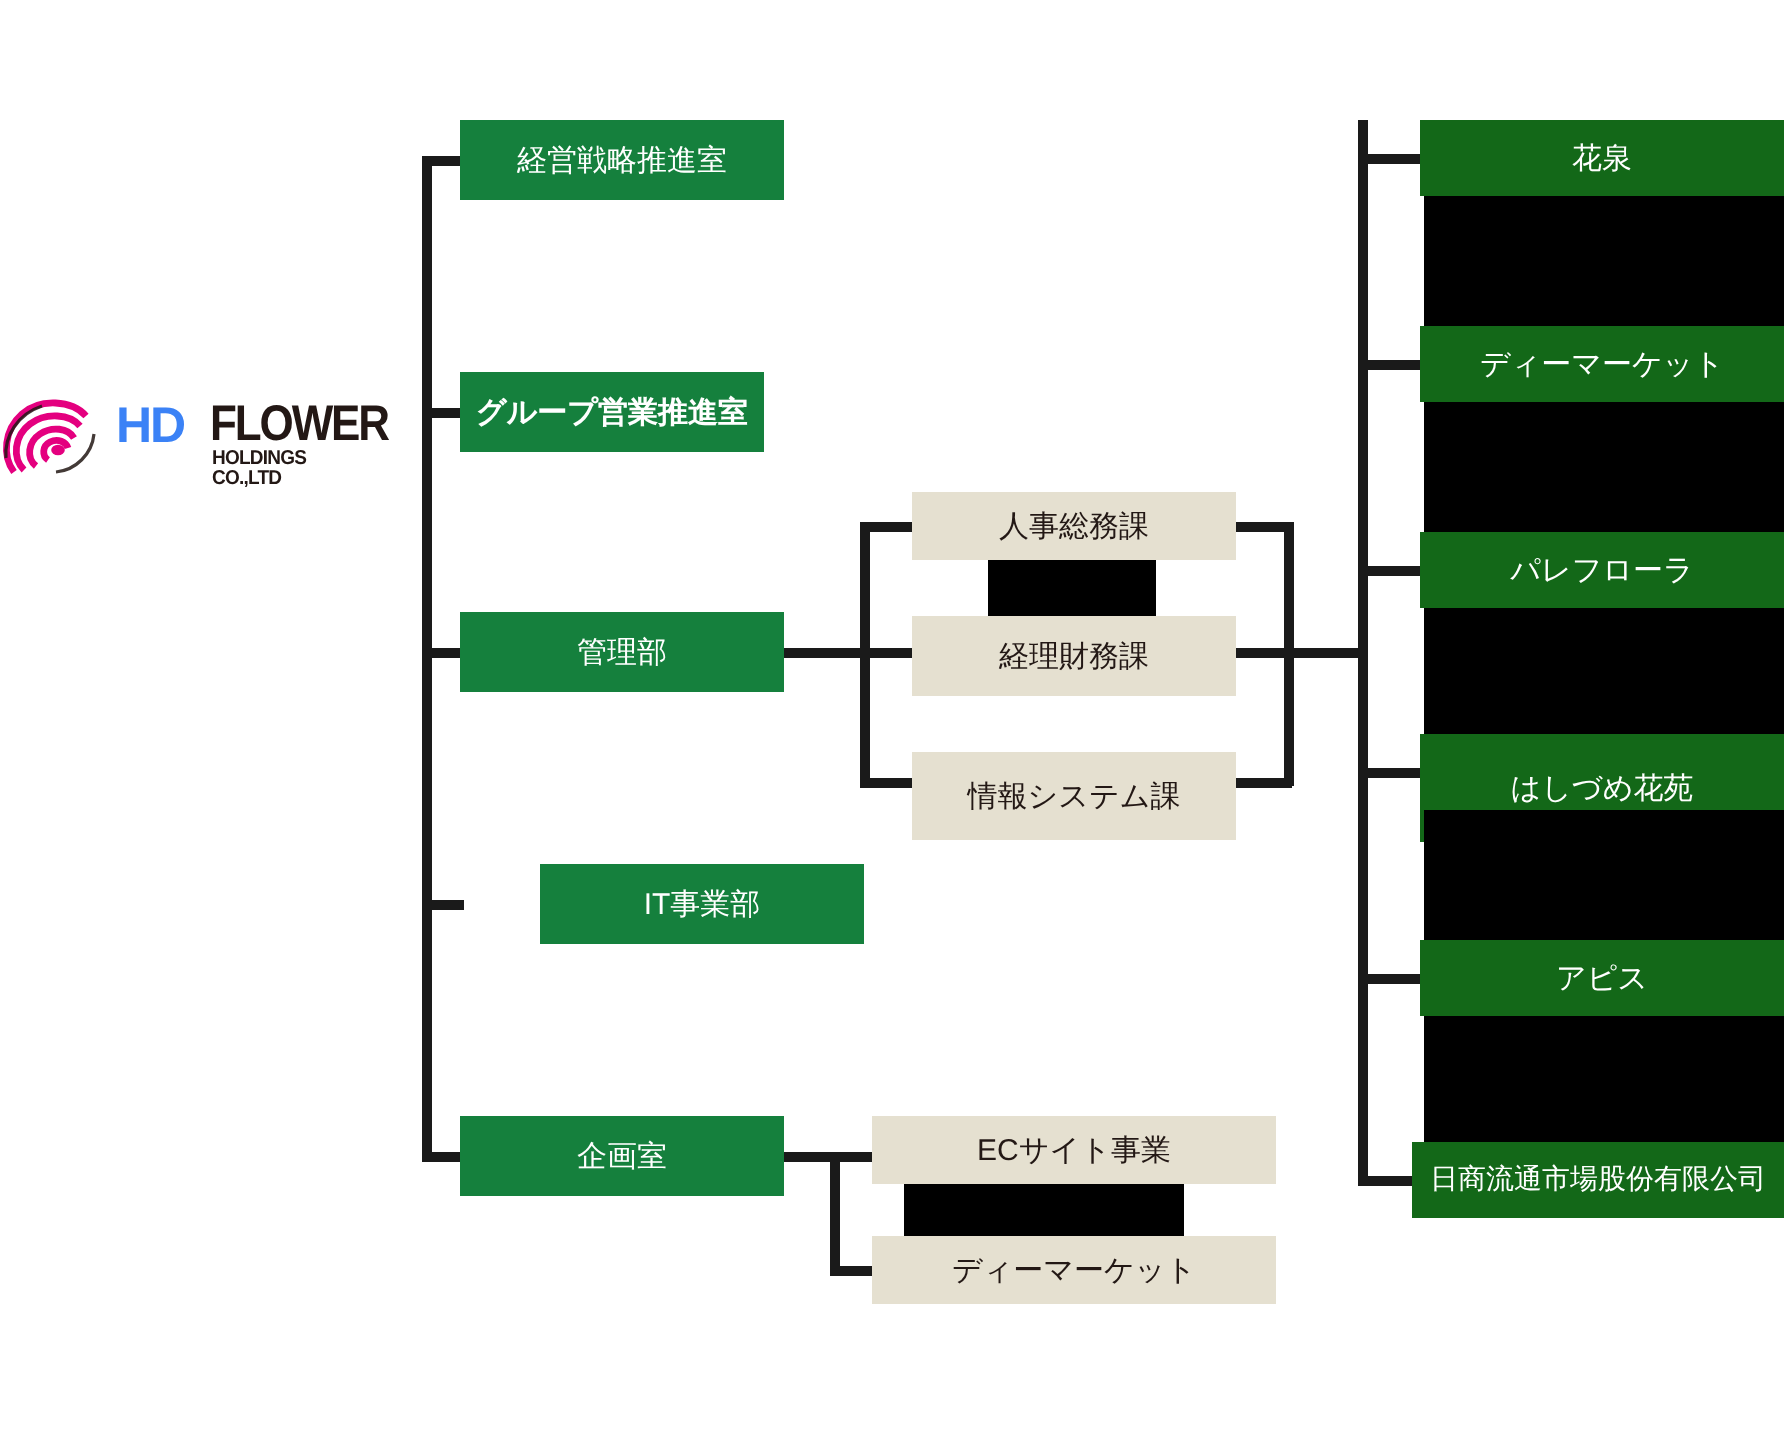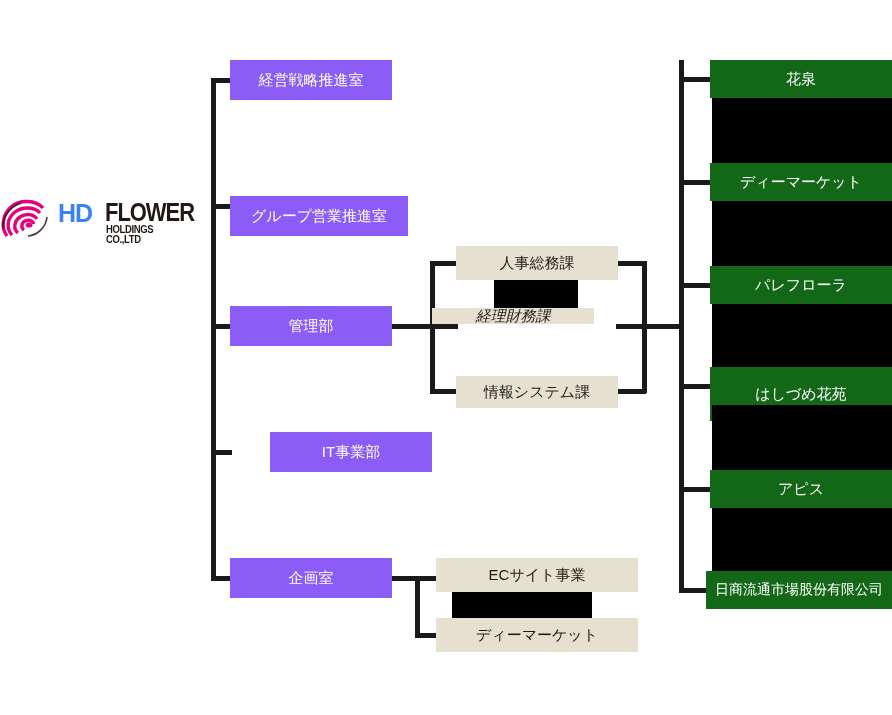--- a/index.html
+++ b/index.html
@@ -89,21 +89,21 @@
     position: absolute;
     box-sizing: border-box;
     display: flex;
     align-items: center;
     justify-content: center;
     text-align: center;
     font-family: "Liberation Sans", "DejaVu Sans", sans-serif;
     white-space: nowrap;
   }
   .node.orange {
-    background: #8b5cf6;
+    background: #15803d;
     color: #ffffff;
     font-size: 15px;
   }
   .node.beige {
     background: #e5e0d0;
     color: #231815;
     font-size: 15px;
   }
   .node.green {
     background: #136818;
@@ -173,41 +173,41 @@
       <div class="line" style="left: 392px; top: 576px; width: 28px; height: 5px; background: rgb(26, 26, 26);"></div>
       <div class="line" style="left: 415px; top: 576px; width: 5px; height: 62px; background: rgb(26, 26, 26);"></div>
       <div class="line" style="left: 415px; top: 576px; width: 24px; height: 5px; background: rgb(26, 26, 26);"></div>
       <div class="line" style="left: 415px; top: 633px; width: 24px; height: 5px; background: rgb(26, 26, 26);"></div>
     </div>
 
   <div id="division-layer">
       <div class="node orange" style="left: 230px; top: 60px; width: 162px; height: 40px;">
         <span>経営戦略推進室</span>
       </div>
-      <div class="node orange" style="left: 230px; top: 196px; width: 178px; height: 40px;">
+      <div class="node orange" style="left: 230px; top: 186px; width: 152px; height: 40px; font-weight: bold;">
         <span>グループ営業推進室</span>
       </div>
       <div class="node orange" style="left: 230px; top: 306px; width: 162px; height: 40px;">
         <span>管理部</span>
       </div>
       <div class="node orange" style="left: 230px; top: 432px; width: 162px; height: 40px; margin-left: 40px;">
         <span>IT事業部</span>
       </div>
       <div class="node orange" style="left: 230px; top: 558px; width: 162px; height: 40px;">
         <span>企画室</span>
       </div>
     </div>
   <div id="section-layer">
       <div class="node beige" style="left: 456px; top: 246px; width: 162px; height: 34px;">
         <span>人事総務課</span>
       </div>
-      <div class="node beige" style="left: 432px; top: 308px; width: 162px; height: 16px; font-style: italic;">
+      <div class="node beige" style="left: 456px; top: 308px; width: 162px; height: 40px;">
         <span>経理財務課</span>
       </div>
-      <div class="node beige" style="left: 456px; top: 376px; width: 162px; height: 32px;">
+      <div class="node beige" style="left: 456px; top: 376px; width: 162px; height: 44px;">
         <span>情報システム課</span>
       </div>
       <div class="node beige" style="left: 436px; top: 558px; width: 202px; height: 34px;">
         <span>ECサイト事業</span>
       </div>
       <div class="node beige" style="left: 436px; top: 618px; width: 202px; height: 34px;">
         <span>ディーマーケット</span>
       </div>
     </div>
   <div id="group-layer">

